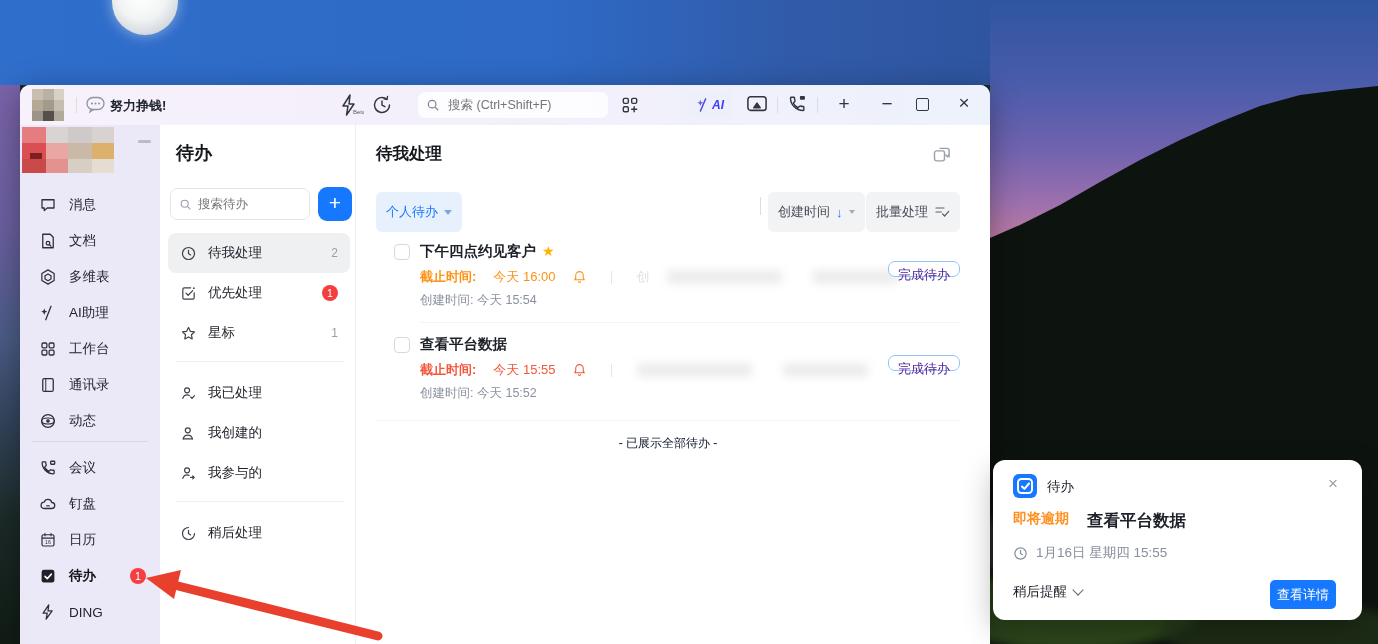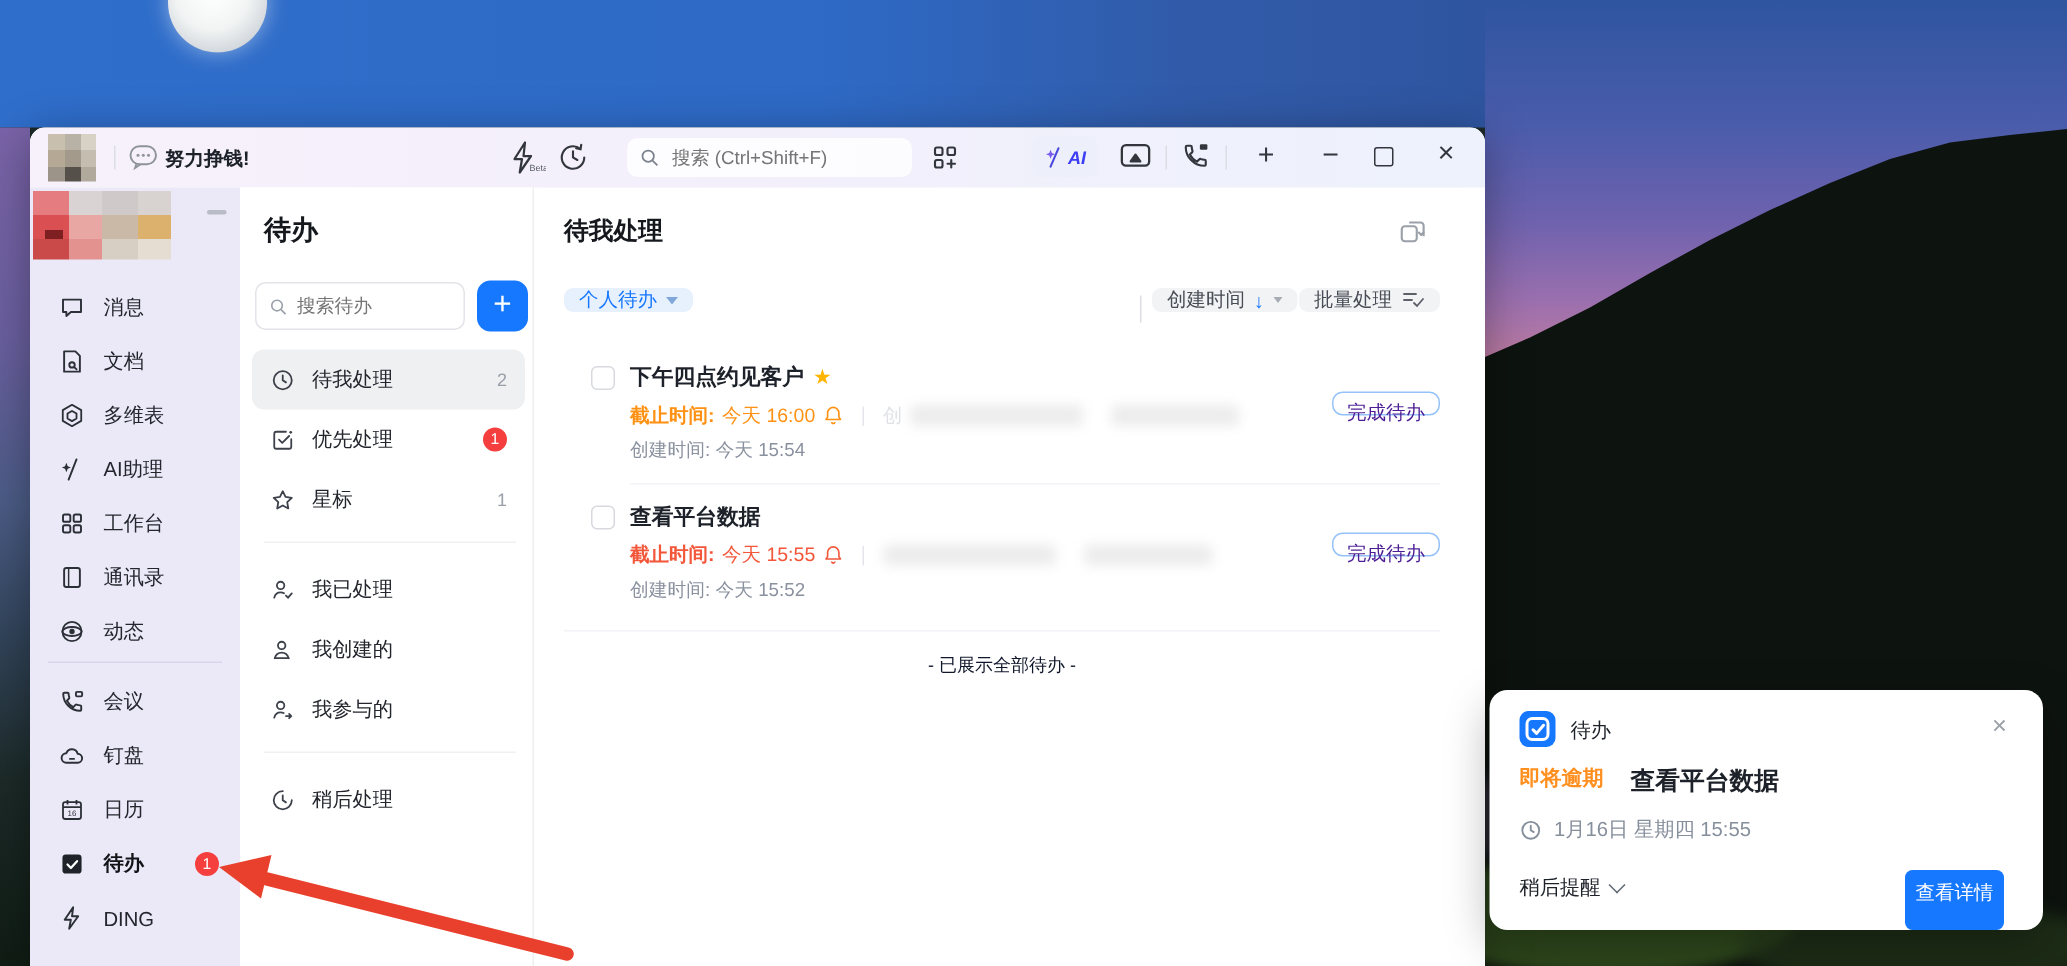--- a/index.html
+++ b/index.html
@@ -37,49 +37,49 @@
   #p2-search input{border:0;outline:0;font-size:12.5px;color:#9aa0aa;width:95px;background:transparent;font-family:inherit;}
   #p2-add{left:298px;top:102px;width:34px;height:34px;background:#1677ff;border-radius:9px;color:#fff;font-size:21px;line-height:32px;text-align:center;cursor:pointer;}
   .p2row{left:148px;width:182px;height:40px;display:flex;align-items:center;gap:11px;padding:0 12px;box-sizing:border-box;border-radius:8px;cursor:pointer;}
   .p2row.sel{background:#eef0f2;}
   .p2row .p2label{font-size:13.5px;color:#23262d;flex:1;}
   .p2row .count{font-size:12px;color:#9aa0aa;}
   .p2div{left:156px;width:168px;height:1px;background:#f0f0f3;}
   
   #main-title{left:356px;top:58px;font-size:16.5px;font-weight:bold;color:#15181d;}
   #switch-icon{left:912px;top:60px;}
-  .pill{height:16px;border-radius:6px;display:flex;align-items:center;gap:6px;padding:0 10px;box-sizing:border-box;font-size:13px;cursor:pointer;}
+  .pill{height:40px;border-radius:6px;display:flex;align-items:center;gap:6px;padding:0 10px;box-sizing:border-box;font-size:13px;cursor:pointer;}
   #pill-filter{left:356px;top:107px;background:#e7f1fe;color:#1677ff;}
   #pill-sort{left:748px;top:107px;background:#f2f3f5;color:#474c55;}
   #pill-batch{left:846px;top:107px;background:#f2f3f5;color:#474c55;}
   .tri{width:0;height:0;border-left:4px solid transparent;border-right:4px solid transparent;border-top:5px solid #9aa6c0;}
   .tri.sm{border-left-width:3.5px;border-right-width:3.5px;border-top-width:4.5px;border-top-color:#a7abb3;}
   .sort-arrow{color:#1677ff;font-size:13px;font-weight:bold;}
   .chk{width:16px;height:16px;border:1.5px solid #d7d9de;border-radius:4px;box-sizing:border-box;background:#fff;cursor:pointer;}
   .item-title{font-size:14.5px;font-weight:600;color:#1d2129;}
   .star{color:#ffb400;font-size:14px;margin-left:6px;}
-  .meta{font-size:13px;display:flex;align-items:center;gap:5px;}
+  .meta{font-size:13px;display:flex;align-items:center;gap:17px;}
   .meta .lbl{font-weight:600;}
   .meta-sep{width:1px;height:13px;background:#e5e6eb;margin:0 8px;}
   .blurblob{height:14px;border-radius:3px;background:#ececec;filter:blur(4px);}
   .created{font-size:12.5px;color:#8a919f;}
   .done-btn{width:72px;height:16px;border:1px solid #94c2f9;border-radius:7px;color:#4c1d95;font-size:13px;line-height:26px;text-align:center;background:#fff;cursor:pointer;box-sizing:border-box;}
   .item-div{height:1px;background:#f2f3f6;}
   #end-text{left:356px;top:350px;width:584px;text-align:center;font-size:12px;color:#0f172a;}
   
   #toast{left:993px;top:460px;width:369px;height:160px;background:#fff;border-radius:12px;box-shadow:0 10px 30px rgba(0,0,0,.28);}
   #toast-appicon{left:20px;top:14px;width:24px;height:24px;background:#1677ff;border-radius:6px;}
   #toast-app{left:54px;top:18px;font-size:13.5px;color:#1d2129;}
   #toast-close{left:328px;top:12px;width:24px;height:24px;font-size:17px;color:#9aa0a6;text-align:center;line-height:24px;cursor:pointer;}
   #toast-status{left:20px;top:50px;font-size:14px;font-weight:bold;color:#ff8f1f;}
   #toast-title{left:94px;top:50px;font-size:16.5px;font-weight:bold;color:#1d2129;}
   #toast-time{left:20px;top:84px;display:flex;align-items:center;gap:8px;color:#868f9c;font-size:13.5px;}
   #toast-later{left:20px;top:123px;font-size:13.5px;color:#1d2129;display:flex;align-items:center;gap:7px;cursor:pointer;}
   .chev-dn{width:7px;height:7px;border-right:1.5px solid #5f6670;border-bottom:1.5px solid #5f6670;transform:rotate(45deg);margin-top:-4px;}
-  #toast-btn{left:277px;top:120px;width:66px;height:40px;background:#1677ff;border-radius:5px;color:#fff;font-size:13px;text-align:center;line-height:29px;cursor:pointer;}
+  #toast-btn{left:277px;top:120px;width:66px;height:29px;background:#1677ff;border-radius:5px;color:#fff;font-size:13px;text-align:center;line-height:29px;cursor:pointer;}
   #arrow-svg{left:0;top:0;pointer-events:none;}
 </style>
 </head>
 <body>
 
 <div id="desktop">
 
   <div id="sky-top" class="abs"></div>
   <div id="strip-left" class="abs"></div>
   <div id="sky-right" class="abs">

